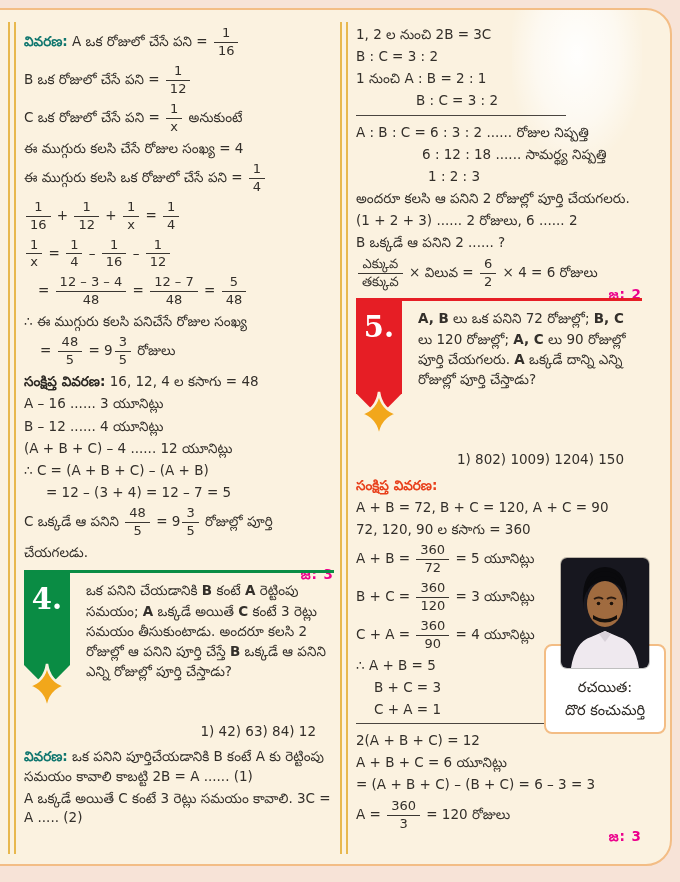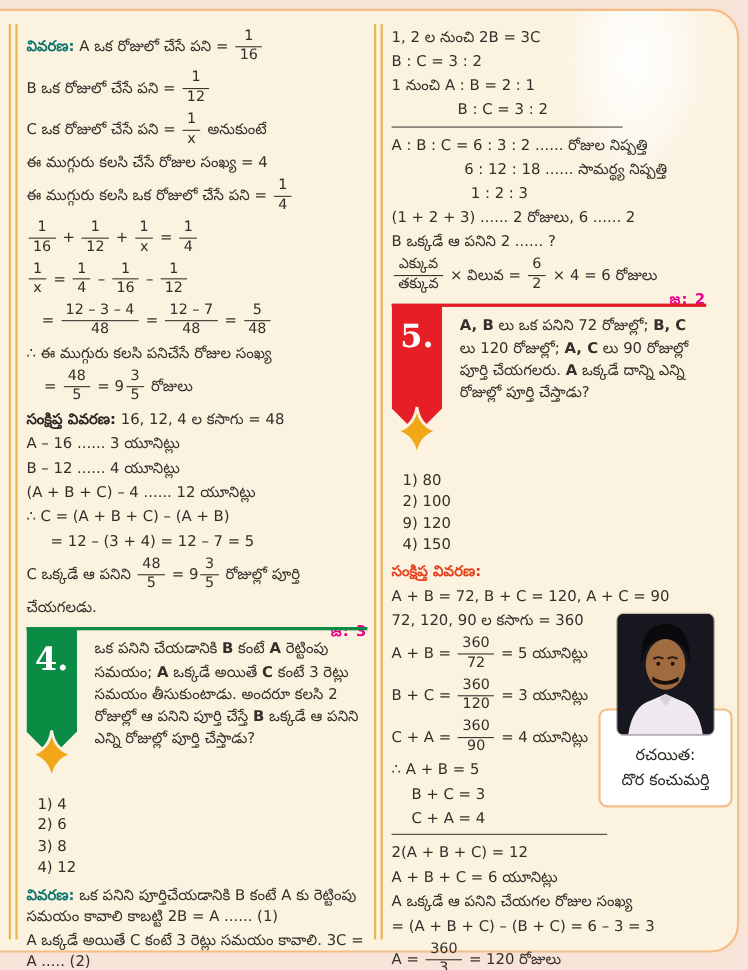--- a/index.html
+++ b/index.html
@@ -33,21 +33,21 @@
   .bold{font-weight:700;text-align:right;}
   .label-blue{color:#0f766e;font-weight:700;white-space:pre-wrap;}
   .label-red{color:#e8401c;font-weight:700;white-space:pre-wrap;}
   .label-black{color:#2b2722;font-weight:700;white-space:pre-wrap;}
   .frac{display:inline-block;vertical-align:middle;text-align:center;margin:1px 2px;font-size:13px;line-height:1.15;}
   .frac .num{display:block;padding:0 4px 1px;}
   .frac .den{display:block;border-top:1.5px solid #3a3631;padding:1px 4px 0;}
   .ans{position:absolute;right:0;top:50%;transform:translateY(-50%);
        color:#ec008c;font-weight:700;letter-spacing:1px;margin-top:22px;}
   .rule{border-top:1.5px solid #4a4540;height:0;margin:4px 0 7px;}
-  .options{display:flex;justify-content:flex-end;padding:2px 18px 2px 10px;margin:4px 0;flex-direction:column;}
+  .options{display:flex;justify-content:flex-end;padding:2px 18px 2px 10px;margin:4px 0;}
   .problem{position:relative;margin:8px 0 4px;padding:7px 0 2px 62px;min-height:146px;box-sizing:border-box;}
   .problem.green{border-top:3px solid #0a8c44;}
   .problem.red{border-top:3px solid #e61e25;}
   .problem .banner{
     position:absolute;left:0;top:-1px;width:46px;height:116px;
     clip-path:polygon(0 0,100% 0,100% 80%,50% 100%,0 80%);
     text-align:center;
   }
   .problem.green .banner{background:#0a8c44;}
   .problem.red .banner{background:#e61e25;}
@@ -109,20 +109,21 @@
     </div>
   <div class="col col-right" id="col-right">
       <div class="mline"><span class="seg">1, 2 ల నుంచి 2B = 3C</span></div>
       <div class="mline"><span class="seg">B : C = 3 : 2</span></div>
       <div class="mline"><span class="seg">1 నుంచి A : B = 2 : 1</span></div>
       <div class="mline" style="padding-left: 60px;"><span class="seg">B : C = 3 : 2</span></div>
       <div class="rule" style="width: 210px;"></div>
       <div class="mline"><span class="seg">A : B : C = 6 : 3 : 2 ...... రోజుల నిష్పత్తి</span></div>
       <div class="mline" style="padding-left: 66px;"><span class="seg">6 : 12 : 18 ...... సామర్థ్య నిష్పత్తి</span></div>
       <div class="mline" style="padding-left: 72px;"><span class="seg">1 : 2 : 3</span></div>
+      <div class="mline"><span class="seg">అందరూ కలసి ఆ పనిని 2 రోజుల్లో పూర్తి చేయగలరు.</span></div>
       <div class="mline"><span class="seg">(1 + 2 + 3) ...... 2 రోజులు, 6 ...... 2</span></div>
       <div class="mline"><span class="seg">B ఒక్కడే ఆ పనిని 2 ...... ?</span></div>
       <div class="mline"><span class="frac"><span class="num">ఎక్కువ</span><span class="den">తక్కువ</span></span><span class="seg"> × విలువ = </span><span class="frac"><span class="num">6</span><span class="den">2</span></span><span class="seg"> × 4 = 6 రోజులు</span><span class="ans">జ: 2</span></div>
       <div class="problem red">
         <div class="banner">
           <div class="pnum">5.</div>
         </div>
         <div class="star"><svg viewBox="0 0 40 48" width="40" height="48">
             <path d="M20 1 Q22.5 19 39 23 Q22.5 27 20 47 Q17.5 27 1 23 Q17.5 19 20 1 Z" fill="#f2a71b" stroke="#fbf2e0" stroke-width="2.5"></path>
           </svg></div>
@@ -135,25 +136,24 @@
         <span class="opt">4) 150</span>
       </div>
       <div class="mline"><span class="label-red">సంక్షిప్త వివరణ:</span></div>
       <div class="mline"><span class="seg">A + B = 72, B + C = 120, A + C = 90</span></div>
       <div class="mline"><span class="seg">72, 120, 90 ల కసాగు = 360</span></div>
       <div class="mline"><span class="seg">A + B = </span><span class="frac"><span class="num">360</span><span class="den">72</span></span><span class="seg"> = 5 యూనిట్లు</span></div>
       <div class="mline"><span class="seg">B + C = </span><span class="frac"><span class="num">360</span><span class="den">120</span></span><span class="seg"> = 3 యూనిట్లు</span></div>
       <div class="mline"><span class="seg">C + A = </span><span class="frac"><span class="num">360</span><span class="den">90</span></span><span class="seg"> = 4 యూనిట్లు</span></div>
       <div class="mline"><span class="seg">∴ A + B = 5</span></div>
       <div class="mline" style="padding-left: 18px;"><span class="seg">B + C = 3</span></div>
-      <div class="mline" style="padding-left: 18px;"><span class="seg">C + A = 4</span></div>
+      <div class="mline" style="padding-left: 18px;"><span class="seg">C + A = 1</span></div>
       <div class="rule" style="width: 196px;"></div>
       <div class="mline"><span class="seg">2(A + B + C) = 12</span></div>
       <div class="mline"><span class="seg">A + B + C = 6 యూనిట్లు</span></div>
-      <div class="mline"><span class="seg">A ఒక్కడే ఆ పనిని చేయగల రోజుల సంఖ్య</span></div>
       <div class="mline"><span class="seg">= (A + B + C) – (B + C) = 6 – 3 = 3</span></div>
       <div class="mline"><span class="seg">A = </span><span class="frac"><span class="num">360</span><span class="den">3</span></span><span class="seg"> = 120 రోజులు</span><span class="ans">జ: 3</span></div>
     </div>
 
   <div class="author">
     <div class="photo">
       <svg width="88" height="110" viewBox="0 0 88 110">
         <rect width="88" height="110" fill="#17171f"></rect>
         <path d="M22 46 Q20 10 44 9 Q68 10 66 46 L66 52 Q66 24 44 23 Q22 24 22 52 Z" fill="#0a0a0d"></path>
         <ellipse cx="44" cy="46" rx="18" ry="23" fill="#a06b3f"></ellipse>

